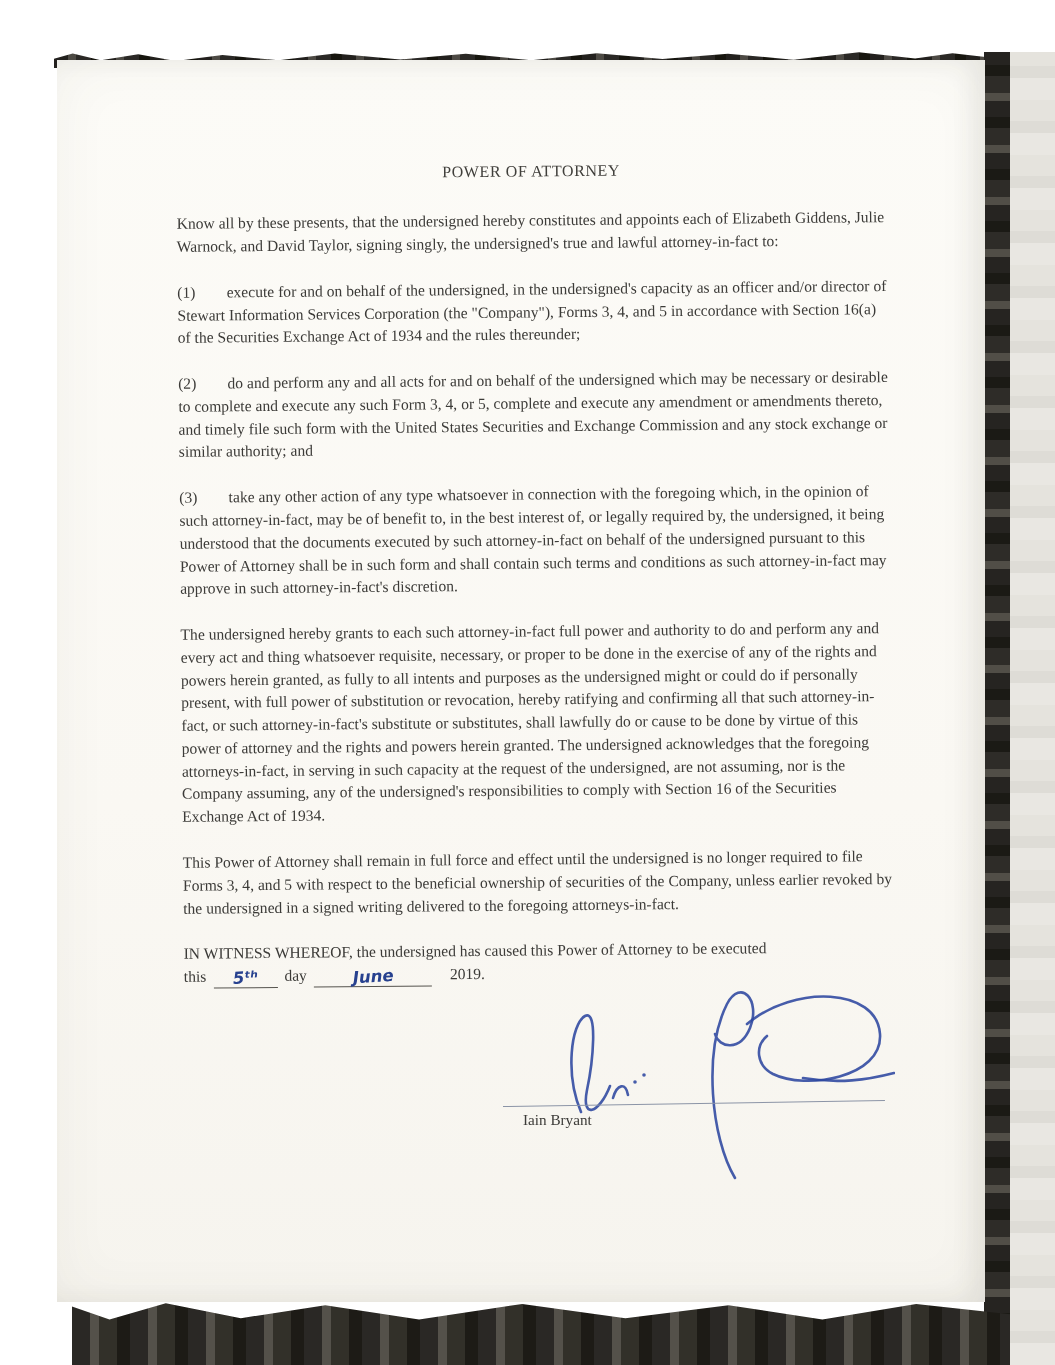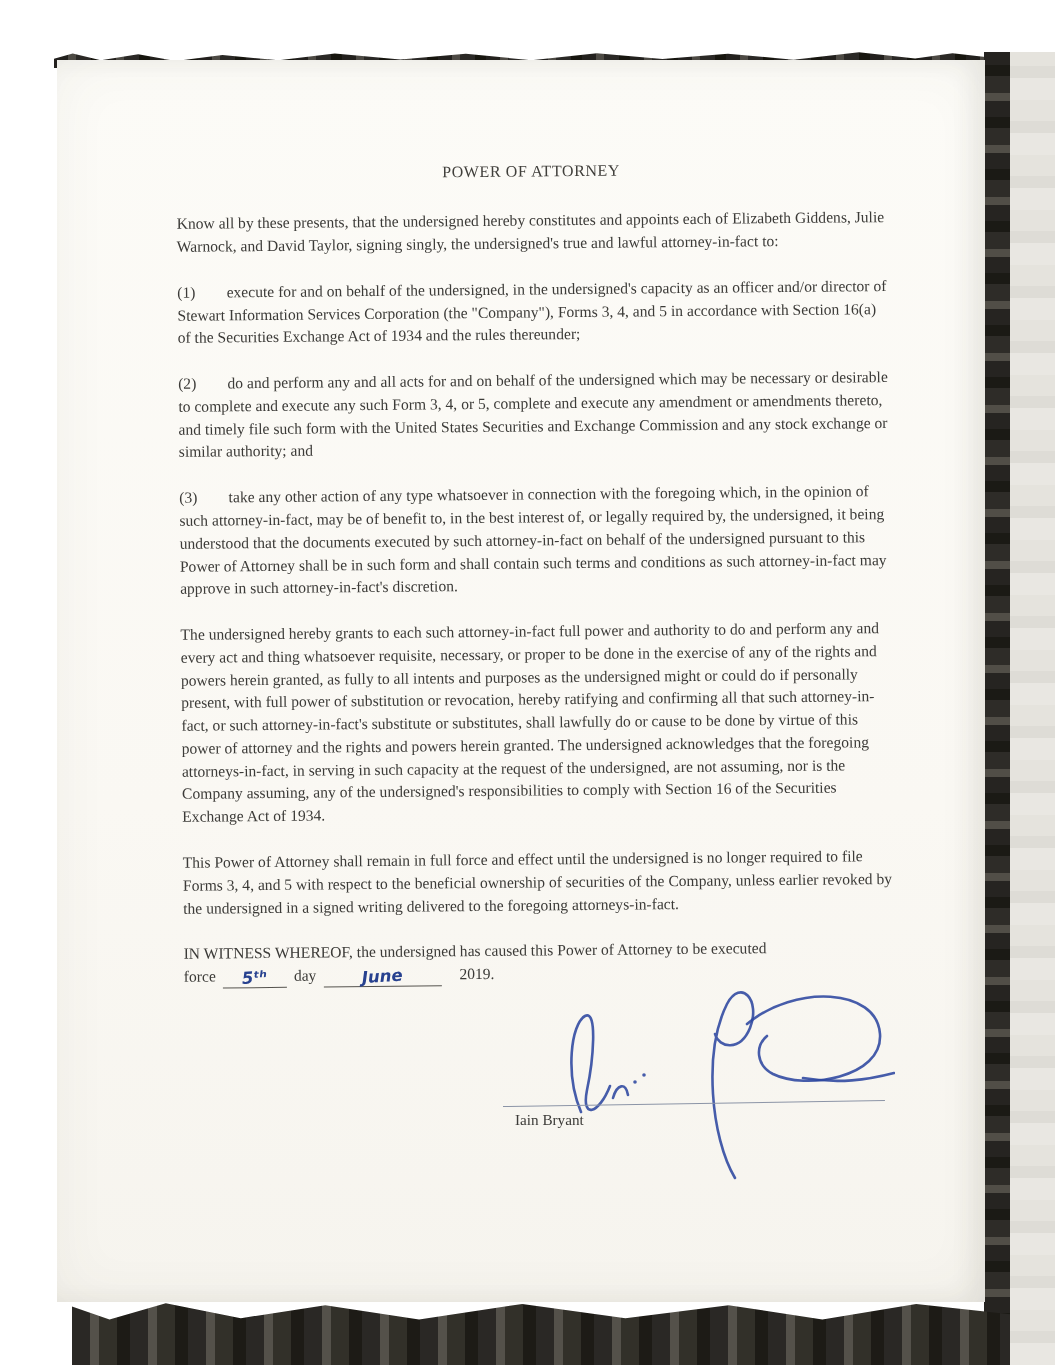--- a/index.html
+++ b/index.html
@@ -65,21 +65,21 @@
   .sig-block{position:absolute;left:446px;top:938px;width:392px;height:180px;}
   .sig-svg{position:absolute;left:0;top:-16px;width:392px;height:205px;}
   .sig-svg path{fill:none;stroke:#2c479f;stroke-width:2.6;stroke-linecap:round;opacity:.88;}
   .sig-svg circle{fill:#2c479f;opacity:.88;}
   .sig-line{
     position:absolute;left:0;top:108px;width:382px;
     border-top:1.2px solid #8b94a6;
     transform:rotate(-0.9deg);transform-origin:0 0;
   }
   .sig-name{
-    position:absolute;left:12px;top:113px;
+    position:absolute;left:20px;top:113px;
     font-size:15.2px;color:#3c3b38;
   }
 </style>
 </head>
 <body>
 
 <div class="scan">
 
   <div class="band band-top"></div>
   <div class="band outer-right"></div>
@@ -91,21 +91,21 @@
 
       <h1>POWER OF ATTORNEY</h1>
 
       <p>Know all by these presents, that the undersigned hereby constitutes and appoints each of Elizabeth Giddens, Julie Warnock, and David Taylor, signing singly, the undersigned's true and lawful attorney-in-fact to:</p>
       <p>(1)        execute for and on behalf of the undersigned, in the undersigned's capacity as an officer and/or director of Stewart Information Services Corporation (the "Company"), Forms 3, 4, and 5 in accordance with Section 16(a) of the Securities Exchange Act of 1934 and the rules thereunder;</p>
       <p>(2)        do and perform any and all acts for and on behalf of the undersigned which may be necessary or desirable to complete and execute any such Form 3, 4, or 5, complete and execute any amendment or amendments thereto, and timely file such form with the United States Securities and Exchange Commission and any stock exchange or similar authority; and</p>
       <p>(3)        take any other action of any type whatsoever in connection with the foregoing which, in the opinion of such attorney-in-fact, may be of benefit to, in the best interest of, or legally required by, the undersigned, it being understood that the documents executed by such attorney-in-fact on behalf of the undersigned pursuant to this Power of Attorney shall be in such form and shall contain such terms and conditions as such attorney-in-fact may approve in such attorney-in-fact's discretion.</p>
       <p>The undersigned hereby grants to each such attorney-in-fact full power and authority to do and perform any and every act and thing whatsoever requisite, necessary, or proper to be done in the exercise of any of the rights and powers herein granted, as fully to all intents and purposes as the undersigned might or could do if personally present, with full power of substitution or revocation, hereby ratifying and confirming all that such attorney-in-fact, or such attorney-in-fact's substitute or substitutes, shall lawfully do or cause to be done by virtue of this power of attorney and the rights and powers herein granted. The undersigned acknowledges that the foregoing attorneys-in-fact, in serving in such capacity at the request of the undersigned, are not assuming, nor is the Company assuming, any of the undersigned's responsibilities to comply with Section 16 of the Securities Exchange Act of 1934.</p>
       <p>This Power of Attorney shall remain in full force and effect until the undersigned is no longer required to file Forms 3, 4, and 5 with respect to the beneficial ownership of securities of the Company, unless earlier revoked by the undersigned in a signed writing delivered to the foregoing attorneys-in-fact.</p>
 
-      <p class="witness"><span>IN WITNESS WHEREOF, the undersigned has caused this Power of Attorney to be executed</span><br><span>force</span><span class="blank blank-day"><span class="hand">5ᵗʰ</span></span><span>day</span><span class="blank blank-month"><span class="hand">June</span></span><span>2019.</span></p>
+      <p class="witness"><span>IN WITNESS WHEREOF, the undersigned has caused this Power of Attorney to be executed</span><br><span>this</span><span class="blank blank-day"><span class="hand">5ᵗʰ</span></span><span>day</span><span class="blank blank-month"><span class="hand">June</span></span><span>2019.</span></p>
 
     </div>
 
     <div class="sig-block">
       <svg class="sig-svg" viewBox="0 0 392 205" aria-hidden="true">
 
         <path d="M 78 130 C 62 92, 68 42, 82 34 C 95 27, 90 80, 84 108 C 78 138, 96 132, 107 104"></path>
         <path d="M 110 116 C 114 102, 123 100, 125 113"></path>
         <circle cx="132" cy="100" r="1.8"></circle>
         <circle cx="141" cy="93" r="1.8"></circle>

